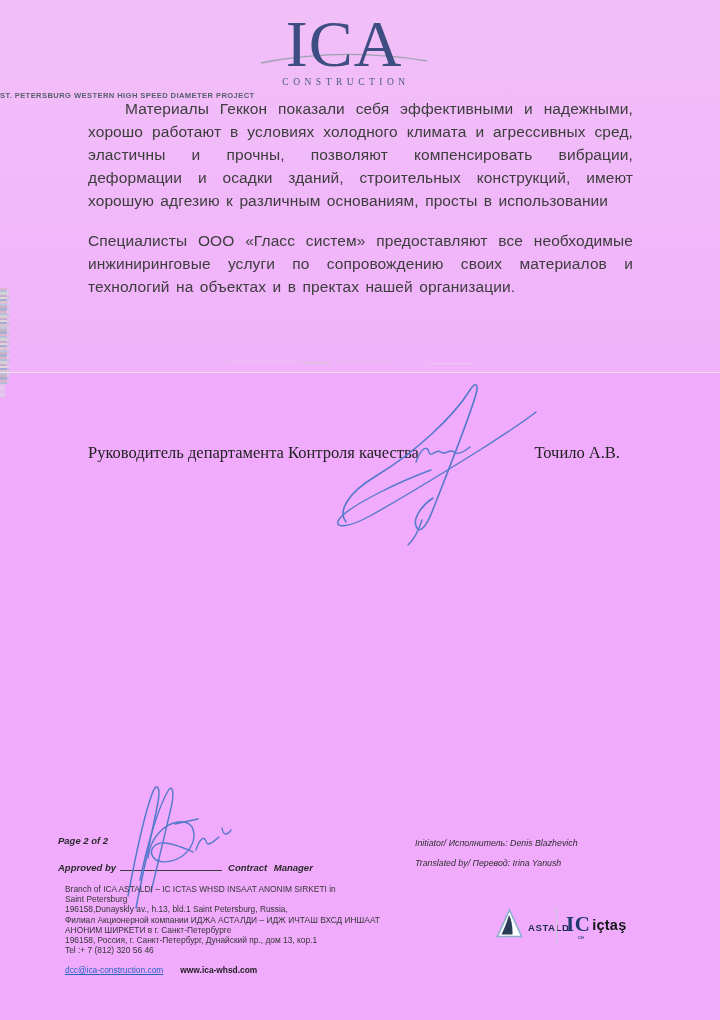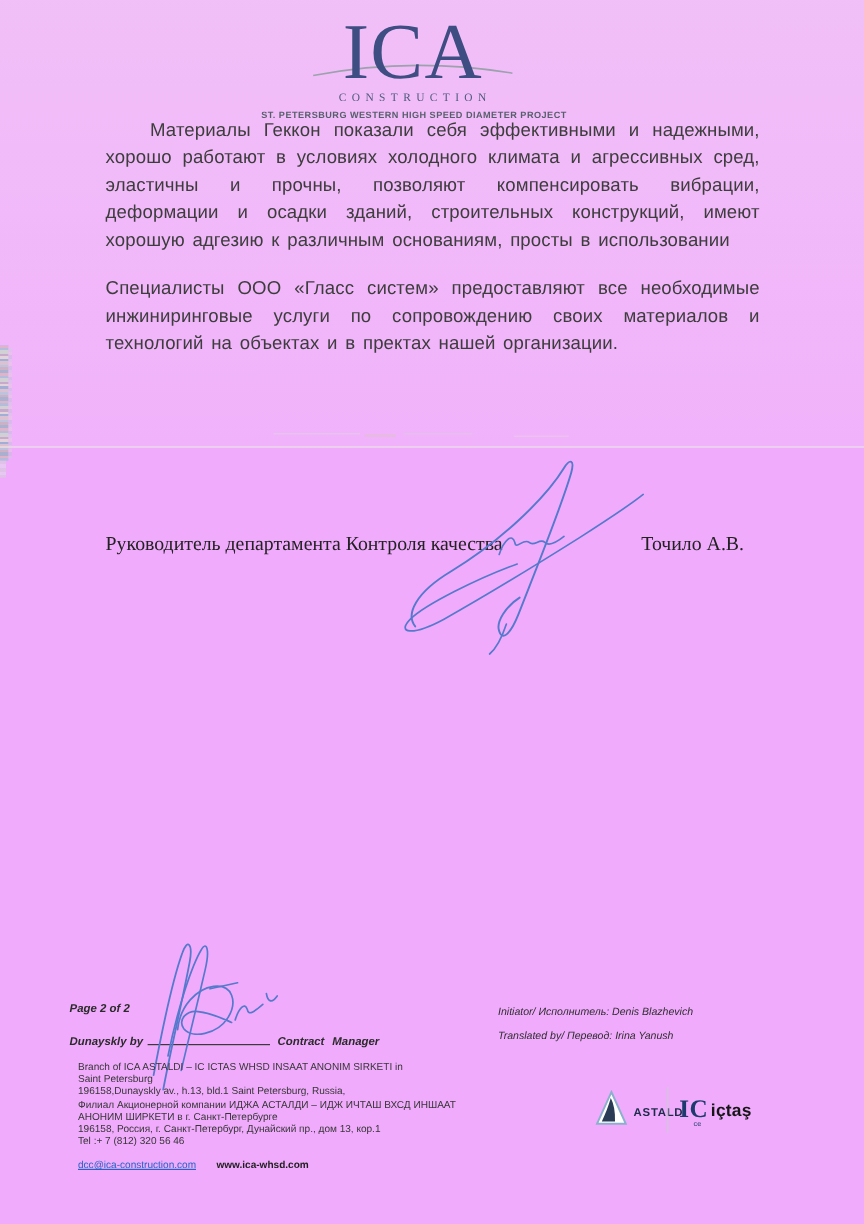--- a/index.html
+++ b/index.html
@@ -14,21 +14,21 @@
     font-family:"Liberation Serif",serif;font-size:66px;line-height:60px;
     color:#3e4e82;letter-spacing:1px;
   }
   .logo-arc{position:absolute;left:255px;top:46px;width:178px;height:24px;}
   .logo-construction{
     position:absolute;top:77px;left:0;width:692px;text-align:center;
     font-family:"Liberation Serif",serif;font-size:9.5px;letter-spacing:4.5px;
     color:#4e5b7c;
   }
   .logo-tagline{
-    position:absolute;top:91px;left:0;width:690px;text-align:center;
+    position:absolute;top:91px;left:0;width:690px;
     font-size:7.6px;letter-spacing:0.4px;color:#585f6c;font-weight:bold;
   }
   
   .body-text{
     position:absolute;top:97px;left:88px;width:545px;
     font-size:15.5px;line-height:23px;color:#3d3d3d;
     text-align:justify;word-spacing:2px;letter-spacing:0.1px;
   }
   .body-text p{margin:0 0 20px 0;}
   .body-text p.indent{text-indent:37px;margin-bottom:17px;}
@@ -112,21 +112,21 @@
 
   <svg class="sig" style="left:318px;top:374px;" width="232" height="172" viewBox="0 0 232 172">
     <path stroke-width="1.6" d="M 28,148 C 20,138 28,120 58,102 C 98,78 136,42 152,16 C 157,8 161,9 158,20 C 150,48 128,102 114,138 C 108,153 101,161 98,152 C 95,144 104,131 115,124"></path>
     <path stroke-width="1.4" d="M 113,96 C 80,108 36,130 24,142 C 12,154 26,156 52,142 C 84,124 130,96 165,74 C 190,58 208,46 218,38"></path>
     <path stroke-width="1.4" d="M 98,88 C 102,76 109,70 111,78 C 112,85 118,74 123,78 C 127,82 132,74 136,78 C 140,82 147,77 152,73"></path>
     <path stroke-width="1.4" d="M 104,146 C 100,158 96,166 90,171"></path>
   </svg>
 
   <div class="pg-label">Page 2 of 2</div>
   <div class="approved-row">
-    <span>Dunayskly by</span><span class="sigline"></span><span class="role">Contract Manager</span>
+    <span>Approved by</span><span class="sigline"></span><span class="role">Contract Manager</span>
   </div>
 
   <svg class="sig" style="left:98px;top:778px;" width="165" height="135" viewBox="0 0 165 135">
     <path stroke-width="1.5" d="M 30,118 C 36,86 46,38 54,16 C 58,4 63,8 60,24 C 54,56 44,98 38,130"></path>
     <path stroke-width="1.4" d="M 42,102 C 50,62 62,26 70,13 C 74,6 77,13 73,30 C 66,60 58,94 53,114"></path>
     <path stroke-width="1.4" d="M 50,80 C 52,60 66,46 80,44 C 96,42 100,57 92,70 C 83,84 62,88 55,79 C 50,71 58,64 67,65 C 78,66 88,71 95,74"></path>
     <path stroke-width="1.4" d="M 98,72 C 101,62 106,57 108,63 C 109,69 114,65 121,59"></path>
     <path stroke-width="1.4" d="M 77,46 L 100,41"></path>
     <path stroke-width="1.4" d="M 124,50 C 125,56 128,59 133,52"></path>
   </svg>

